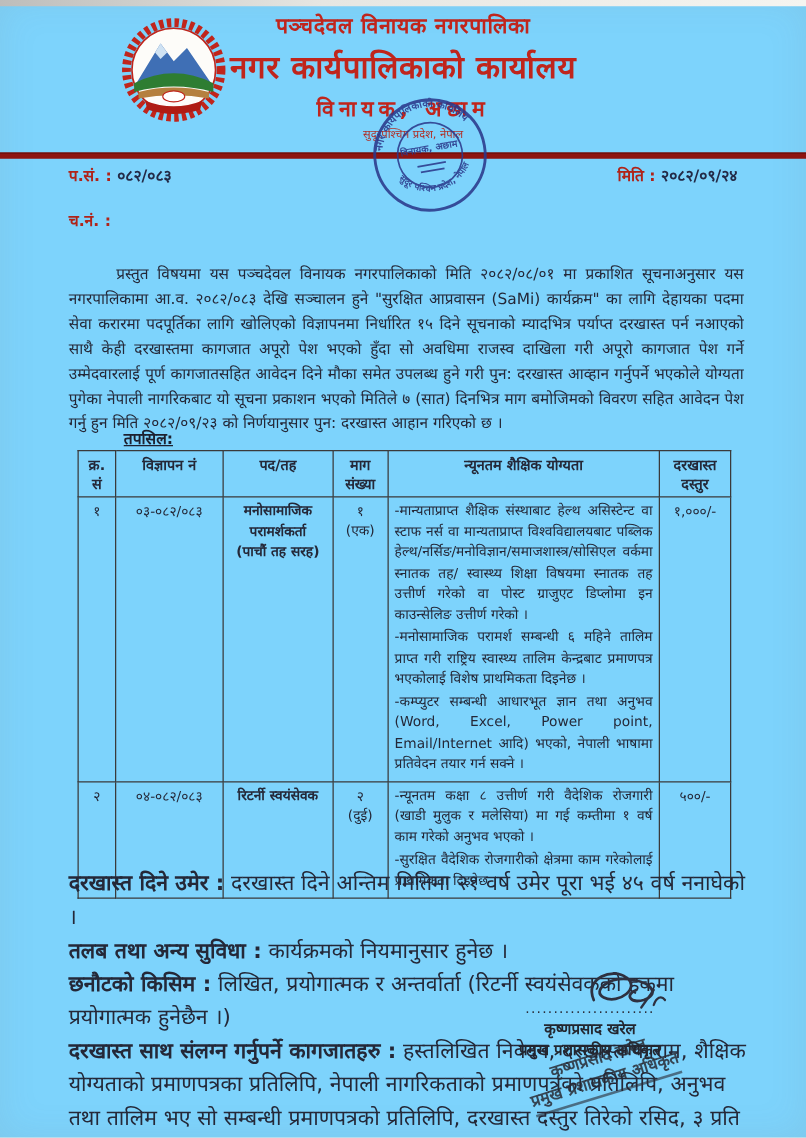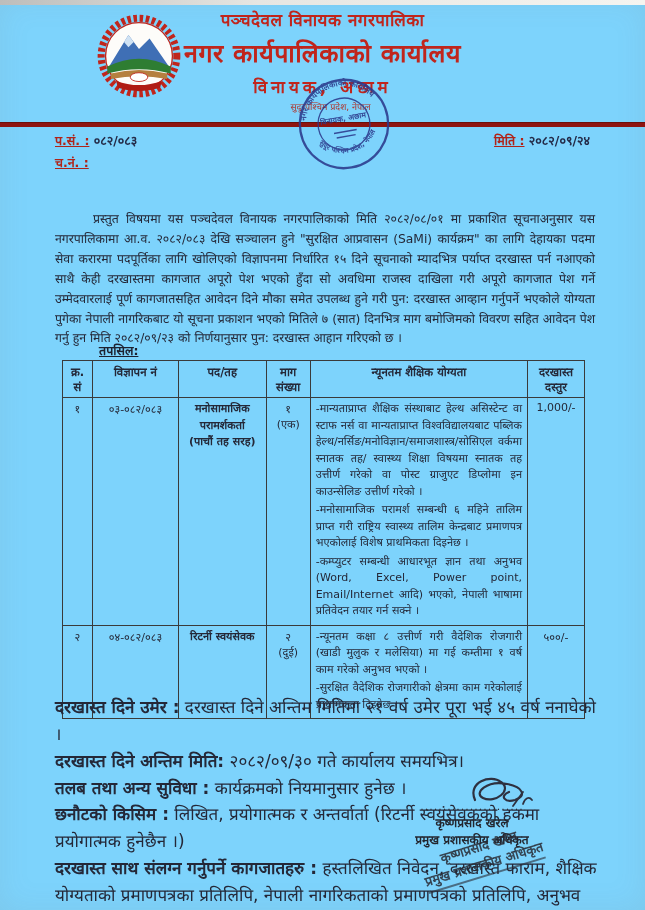--- a/index.html
+++ b/index.html
@@ -19,24 +19,24 @@
   .hdr-l1{color:#c0251c;font-weight:bold;font-size:17px;letter-spacing:.5px;}
   .hdr-l2{color:#c0251c;font-weight:bold;font-size:25px;margin-top:4px;letter-spacing:.5px;}
   .hdr-l3{color:#c0251c;font-weight:bold;font-size:17px;margin-top:6px;letter-spacing:4px;}
   .hdr-l4{color:#b03028;font-size:9px;margin-top:2px;margin-left:16px;}
   .logo{position:absolute;left:95px;top:12px;width:88px;height:88px;}
   .hstamp{position:absolute;left:296px;top:76px;width:96px;height:96px;transform:rotate(-10deg);opacity:.88;z-index:3;}
   
   .rule{position:absolute;left:0;top:122px;width:100%;height:4px;background:#8e1410;border-top:1px solid #6d0e0b;}
   
   .refs{position:absolute;left:55px;top:132px;width:535px;font-size:12.5px;font-weight:bold;}
-  .ref-label{color:#b02318;text-decoration:underline;}
+  .ref-label{color:#b02318;}
   .ref-val{color:#232a47;}
   .ref-right{position:absolute;right:0;top:0;}
-  .ref-ch{position:absolute;left:0;top:22px;}
+  .ref-ch{position:absolute;left:0;top:36px;}
   
   .title{position:absolute;left:0;top:166px;width:100%;text-align:center;font-weight:bold;font-size:13.5px;color:#1d2130;}
   .subtitle{position:absolute;left:0;top:188px;width:100%;text-align:center;font-weight:bold;font-size:12px;color:#1d2130;}
   
   .body-par{
     position:absolute;left:55px;top:210px;width:540px;
     font-size:12.3px;line-height:1.62;text-align:justify;text-indent:38px;color:#242838;
   }
   .tapasil{position:absolute;left:55px;top:342px;font-size:12.5px;font-weight:bold;text-decoration:underline;color:#1d2130;margin-left:44px;}
   
@@ -158,21 +158,21 @@
         <div>मनोसामाजिक परामर्शकर्ता</div>
         <div class="post-note">(पाचौं तह सरह)</div>
       </td>
       <td class="c">१
 (एक)</td>
       <td class="qual">
         <div>-मान्यताप्राप्त शैक्षिक संस्थाबाट हेल्थ असिस्टेन्ट वा स्टाफ नर्स वा मान्यताप्राप्त विश्वविद्यालयबाट पब्लिक हेल्थ/नर्सिङ/मनोविज्ञान/समाजशास्त्र/सोसिएल वर्कमा स्नातक तह/ स्वास्थ्य शिक्षा विषयमा स्नातक तह उत्तीर्ण गरेको वा पोस्ट ग्राजुएट डिप्लोमा इन काउन्सेलिङ उत्तीर्ण गरेको ।</div>
         <div>-मनोसामाजिक परामर्श सम्बन्धी ६ महिने तालिम प्राप्त गरी राष्ट्रिय स्वास्थ्य तालिम केन्द्रबाट प्रमाणपत्र भएकोलाई विशेष प्राथमिकता दिइनेछ ।</div>
         <div>-कम्प्युटर सम्बन्धी आधारभूत ज्ञान तथा अनुभव (Word, Excel, Power point, Email/Internet आदि) भएको, नेपाली भाषामा प्रतिवेदन तयार गर्न सक्ने ।</div>
       </td>
-      <td class="fee">1,000/-</td>
+      <td class="fee">१,०००/-</td>
     </tr>
     <tr>
       <td class="c">२</td>
       <td class="c">०४-०८२/०८३</td>
       <td class="post">
         <div>रिटर्नी स्वयंसेवक</div>
       </td>
       <td class="c">२
 (दुई)</td>
       <td class="qual">
@@ -181,24 +181,20 @@
       </td>
       <td class="fee">५००/-</td>
     </tr>
   </tbody>
     </table>
 
   <div class="notes">
     <div>
       <span class="note-label">दरखास्त दिने उमेर :</span>
       <span>दरखास्त दिने अन्तिम मितिमा २१ वर्ष उमेर पूरा भई ४५ वर्ष ननाघेको ।</span>
-    </div>
-    <div>
-      <span class="note-label">दरखास्त दिने अन्तिम मिति:</span>
-      <span>२०८२/०९/३० गते कार्यालय समयभित्र।</span>
     </div>
     <div>
       <span class="note-label">तलब तथा अन्य सुविधा :</span>
       <span>कार्यक्रमको नियमानुसार हुनेछ ।</span>
     </div>
     <div>
       <span class="note-label">छनौटको किसिम :</span>
       <span>लिखित, प्रयोगात्मक र अन्तर्वार्ता (रिटर्नी स्वयंसेवकको हकमा प्रयोगात्मक हुनेछैन ।)</span>
     </div>
     <div>

